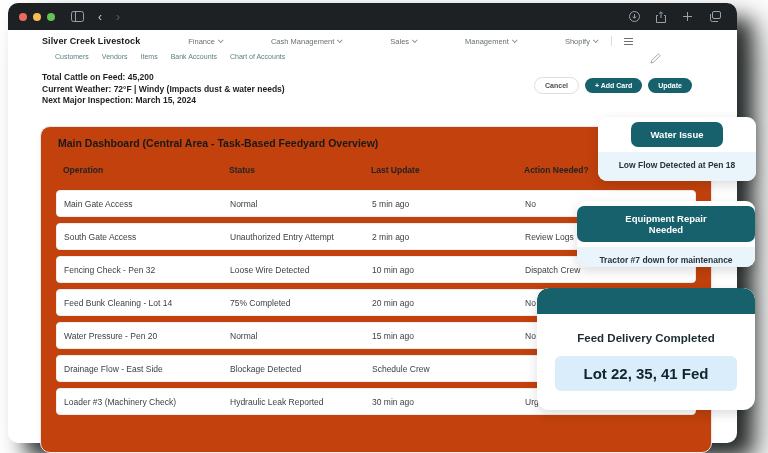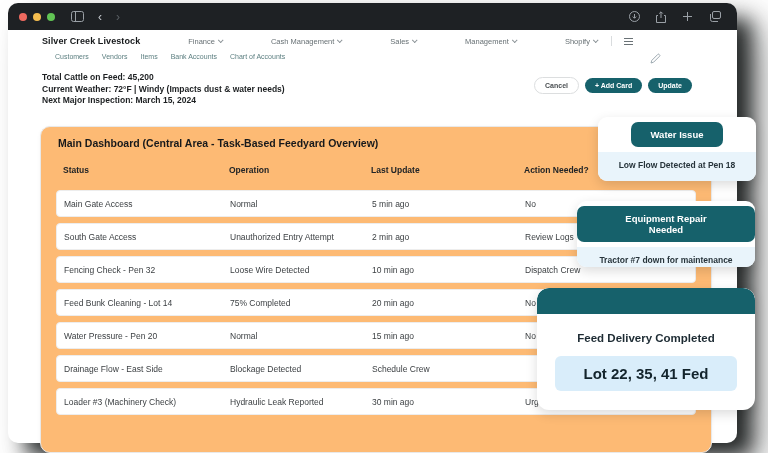--- a/index.html
+++ b/index.html
@@ -41,21 +41,21 @@
   .infoblock { position:absolute; left:34px; top:69px; }
   .info-line { font-size:8.5px; font-weight:600; color:#1c1f21; line-height:11.5px; }
   .actionrow { position:absolute; top:74px; right:45px; display:flex; gap:6px; align-items:center; }
   .btn { border-radius:999px; font-size:7px; font-weight:600; padding:4px 10px; cursor:pointer;
     border:none; line-height:1; font-family:inherit; }
   .btn.ghost { background:#ffffff; color:#4a4f52; border:1px solid #dcdedf; }
   .btn.teal { background:#16616b; color:#ffffff; }
 
   
   .card { position:absolute; left:32px; top:123px; width:672px; height:327px;
-    background:#fdba74; border:1px solid #e9e9e9; border-radius:10px;
+    background:#c2410c; border:1px solid #e9e9e9; border-radius:10px;
     box-shadow:0 1px 4px rgba(0,0,0,0.04); }
   .card-title { position:absolute; left:17px; top:10px; font-size:10.5px; font-weight:700; color:#17191b; }
   .thead, .trow { display:grid; grid-template-columns:166px 142px 153px auto; padding-left:7px; align-items:center; }
   .thead { position:absolute; left:15px; right:15px; top:38px; font-size:8.5px; font-weight:700; color:#212426; }
   .rows { position:absolute; left:15px; right:15px; top:63px; }
   .trow { height:27px; margin-bottom:6px; background:#fff; border:1px solid #ededed; border-radius:4px;
     font-size:8.5px; color:#3d4144; }
 
   
   .toast { position:absolute; background:#ffffff; border-radius:9px;
@@ -166,22 +166,22 @@
 
     <div class="actionrow">
       <button class="btn ghost">Cancel</button>
       <button class="btn teal">+ Add Card</button>
       <button class="btn teal">Update</button>
     </div>
 
     <div class="card">
       <div class="card-title">Main Dashboard (Central Area - Task-Based Feedyard Overview)</div>
       <div class="thead">
+        <span>Operation</span>
         <span>Status</span>
-        <span>Operation</span>
         <span>Last Update</span>
         <span>Action Needed?</span>
       </div>
       <div class="rows">
         <div class="trow">
           <span>Main Gate Access</span>
           <span>Normal</span>
           <span>5 min ago</span>
           <span>No</span>
         </div>

